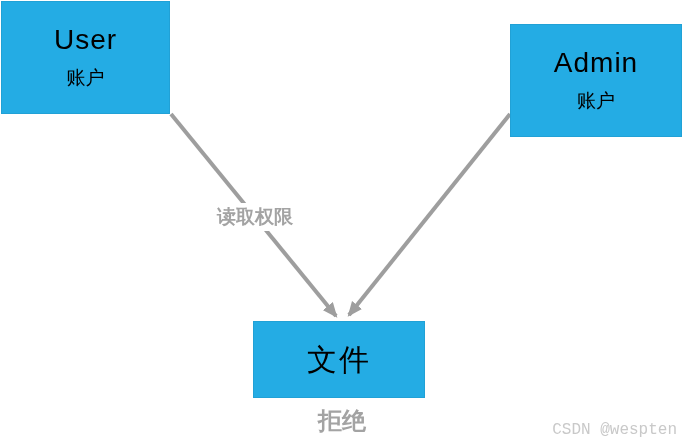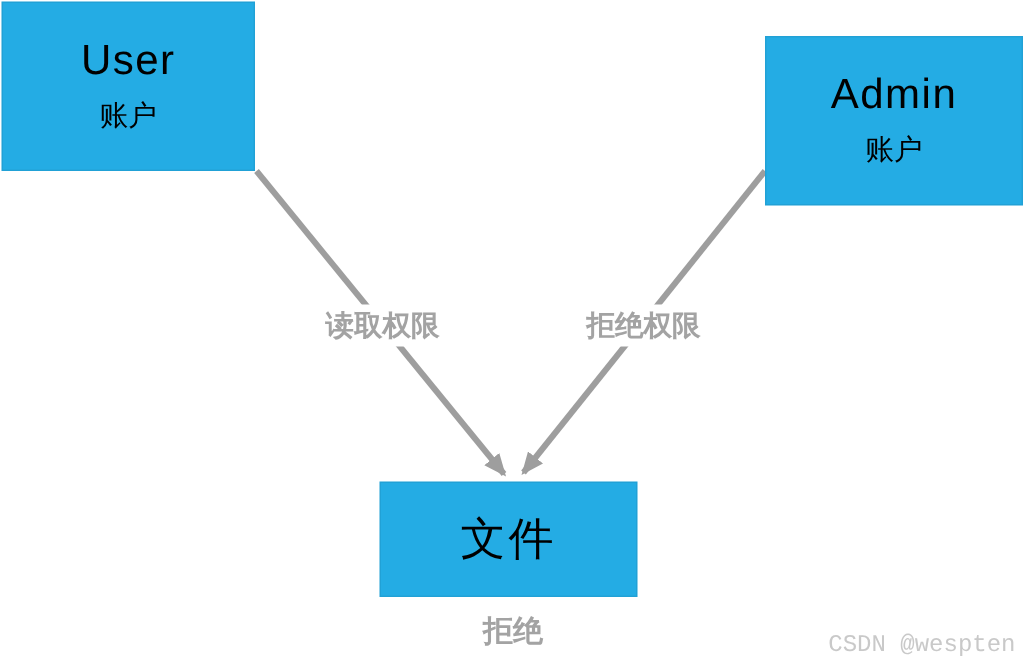--- a/index.html
+++ b/index.html
@@ -83,21 +83,21 @@
   }
   .edge-label-right {
     left: 429px;
     top: 217px;
   }
   .caption {
     position: absolute;
     left: 342px;
     top: 421px;
     transform: translate(-50%, -50%);
-    font-size: 20px;
+    font-size: 24px;
     font-weight: bold;
     color: var(--edge-label, #A3A3A3);
     white-space: nowrap;
   }
   .watermark {
     position: absolute;
     right: 5px;
     bottom: 8px;
     font-size: 16px;
     color: var(--watermark, #C9C9C9);
@@ -129,19 +129,18 @@
     <div class="node-title">Admin</div>
     <div class="node-subtitle">账户</div>
   </div>
 
   <div class="node node-file">
     <div class="node-title">文件</div>
   </div>
 
   <div class="edge-label edge-label-left">读取权限</div>
 
-  <div class="edge-label edge-label-right">拒绝权限</div>
 
   <div class="caption">拒绝</div>
 
   <div class="watermark">CSDN @wespten</div>
 
 </div>
 
 </body></html>

